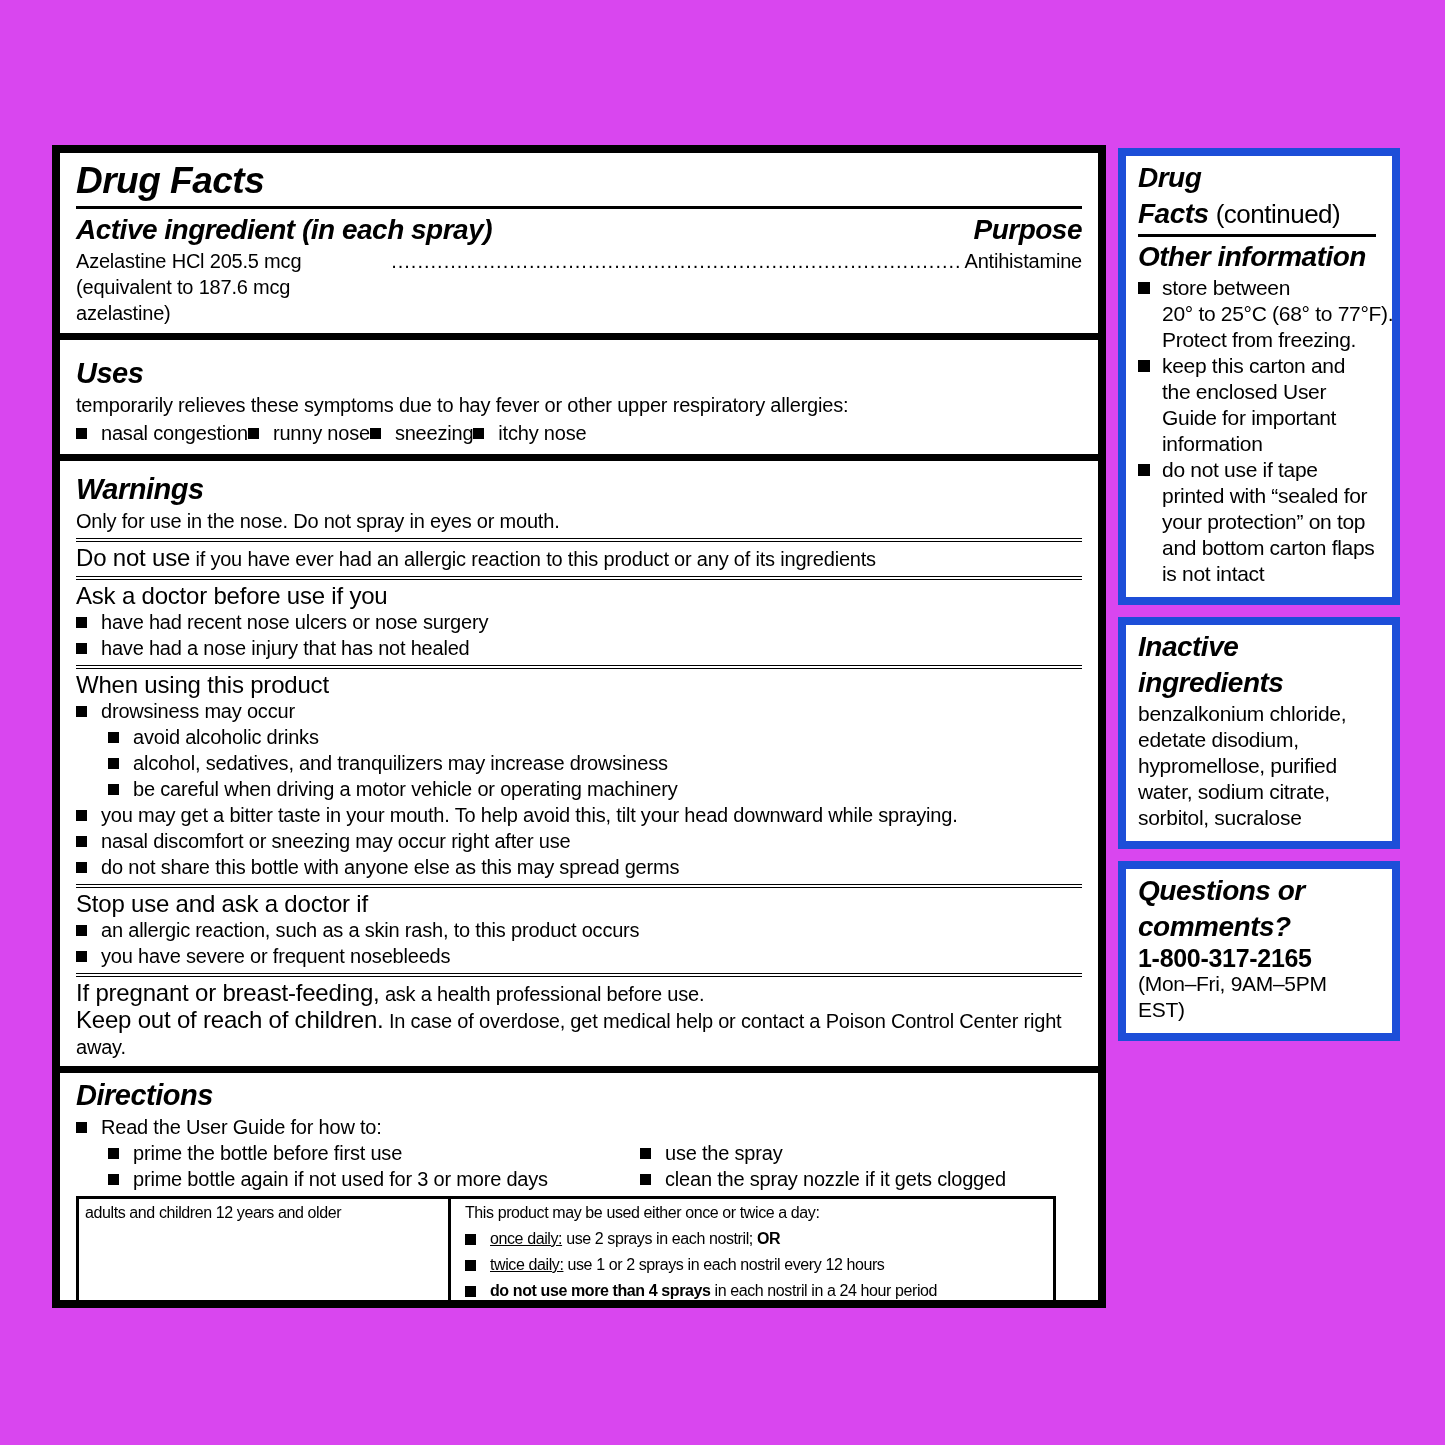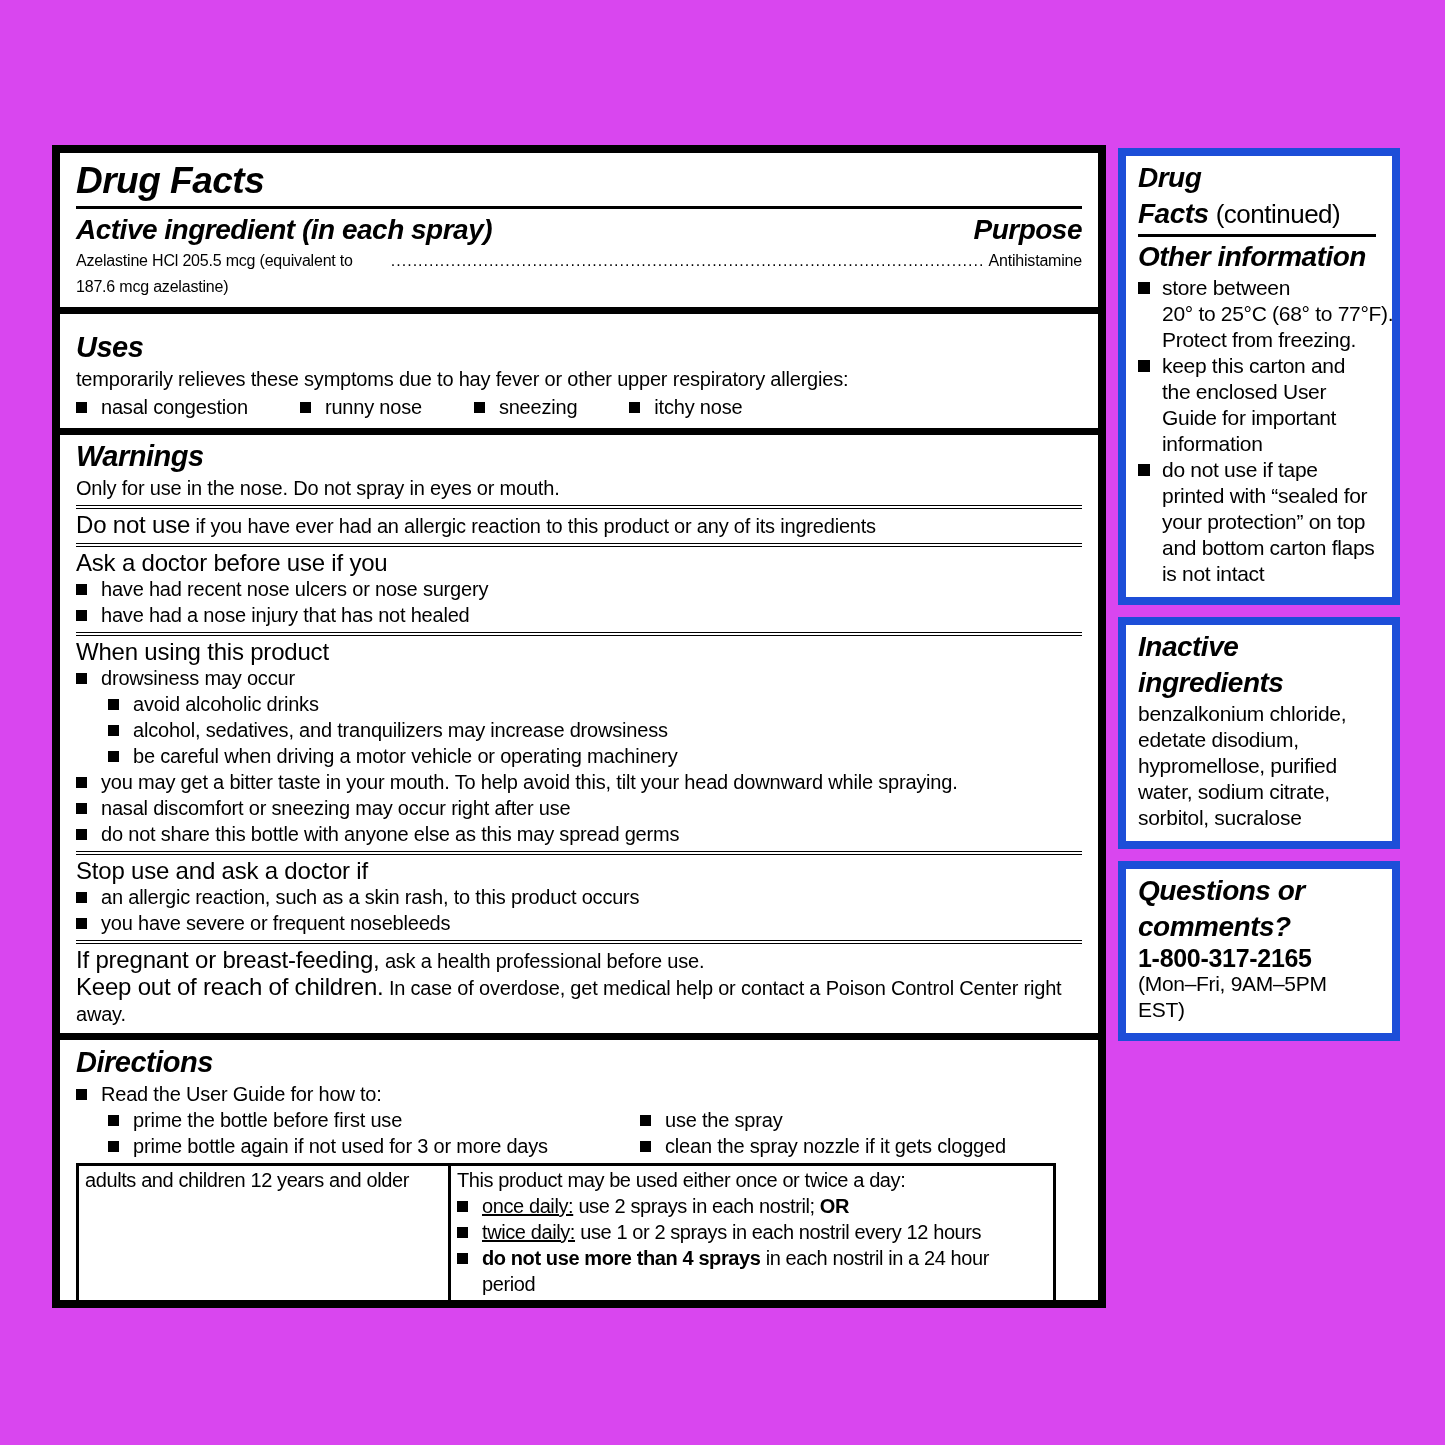--- a/index.html
+++ b/index.html
@@ -15,34 +15,34 @@
   .pad { padding-left:16px; padding-right:16px; }
   .df-title { font-size:37px; font-weight:bold; font-style:italic; letter-spacing:-0.5px; line-height:44px; }
   .title-row { padding-top:6px; }
   .thin-rule { border-top:3px solid #000; margin:3px 16px 0 16px; }
   .thick-sep { height:7px; background:#000; width:100%; }
   .h-bi { font-size:28px; font-weight:bold; font-style:italic; letter-spacing:-0.5px; }
   .sec-h { font-size:29px; font-weight:bold; font-style:italic; letter-spacing:-0.5px; line-height:38px; display:block; }
   .body { font-size:20px; line-height:26px; letter-spacing:-0.2px; }
   .bold-h { font-weight:normal; font-size:24px; }
   .active-row { display:flex; justify-content:space-between; padding-top:5px; }
-  .ingredient-row { display:flex; align-items:baseline; font-size:16px; letter-spacing:-0.2px; line-height:26px; padding-bottom:7px; padding-top:2px; }
+  .ingredient-row { display:flex; align-items:baseline; font-size:20px; letter-spacing:-0.2px; line-height:26px; padding-bottom:7px; padding-top:2px; }
   .leader { flex:1 1 auto; overflow:hidden; white-space:nowrap; margin:0 4px; letter-spacing:1px; }
   .uses-sec { padding-top:14px; padding-bottom:8px; }
-  .uses-row { display:flex; gap:52px; margin-top:2px; }
+  .uses-row { display:flex; margin-top:2px; }
   .bi { position:relative; padding-left:25px; }
   .bi .sq { position:absolute; left:0; top:8px; width:11px; height:11px; background:#000; }
   .l2 { margin-left:32px; }
   .dbl { border-top:4px double #000; margin:4px 0 3px 0; }
-  .warn-sec { padding-top:2px; padding-bottom:6px; }
+  .warn-sec { padding-top:9px; padding-bottom:6px; }
   .dir-sec { position:relative; padding-top:3px; height:100%; }
   .guide-grid { display:grid; grid-template-columns:532px 1fr; margin-left:32px; }
   .dir-table {
     display:grid; grid-template-columns:372px 1fr; border:3px solid #000;
-    width:calc(100% - 32px); margin-top:4px; font-size:20px; letter-spacing:-0.4px; line-height:26px;
+    width:calc(100% - 32px); margin-top:4px; font-size:16px; letter-spacing:-0.4px; line-height:26px;gap:8px;
   }
   .cell { padding:1px 8px 4px 6px; }
   .cell.who { border-right:3px solid #000; }
   .u { text-decoration:underline; }
   .b { font-weight:bold; }
   
   .side { position:absolute; left:1118px; top:148px; width:282px; }
   .side-box {
     border:8px solid #1d4ed8; box-sizing:border-box; background:#fff;
     margin-bottom:12px; padding:4px 16px 10px 12px;

